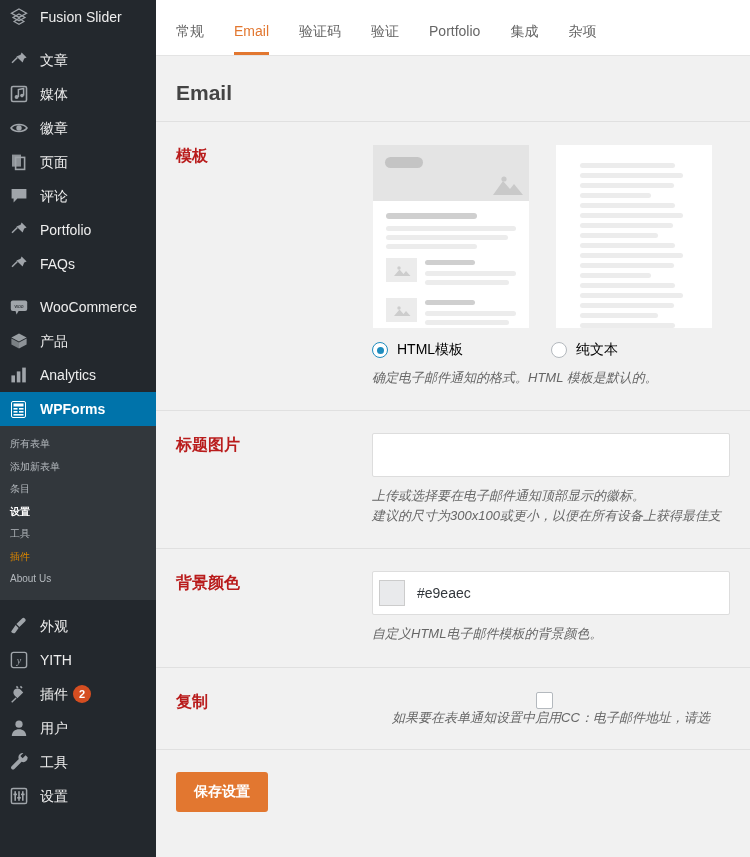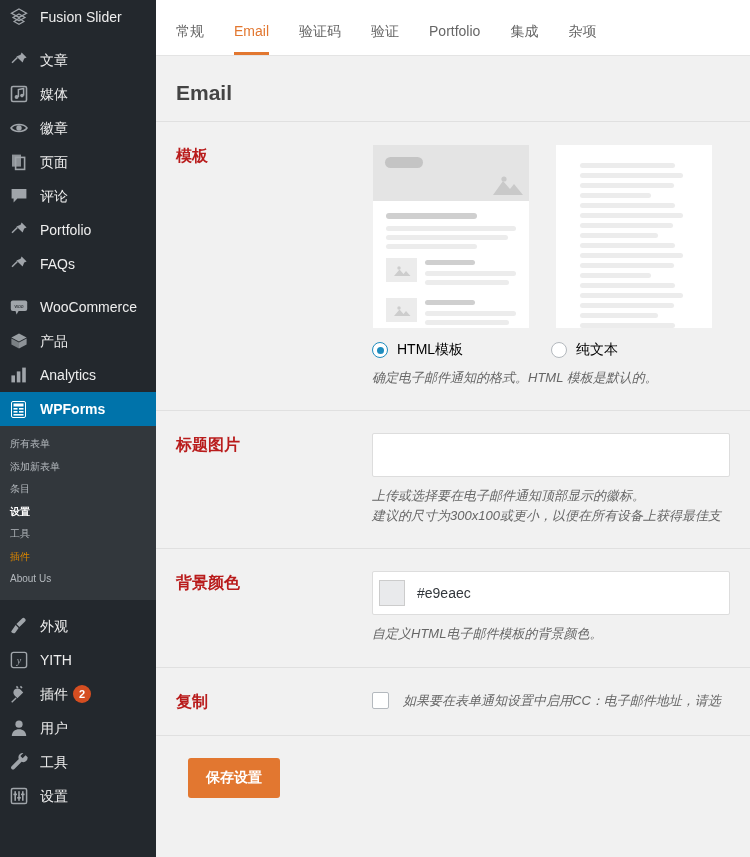--- a/index.html
+++ b/index.html
@@ -195,33 +195,33 @@
   }
   .color-swatch {
     width: 26px; height: 26px;
     border: 1px solid #ccc;
     background: #e9eaec;
     margin-right: 12px; min-width: 26px;
     cursor: pointer;
   }
   .color-value { font-size: 14px; color: #32373c; font-family: "Liberation Sans", sans-serif; }
 
-  .check-row { display: flex; align-items: center; padding-top: 2px; }
+  .check-row { display: flex; align-items: center; padding-top: 2px; flex-direction: column; }
   .checkbox {
     width: 17px; height: 17px; min-width: 17px;
     background: #fff; border: 1px solid #b4b9be;
     border-radius: 2px; margin-right: 14px;
     cursor: pointer;
   }
   .check-label {
     font-size: 13px; font-style: italic; color: #666;
     white-space: nowrap;
   }
 
-  .submit-area { padding: 22px 20px 30px 32px; }
+  .submit-area { padding: 22px 20px 30px 20px; }
   .btn-primary {
     background: #e27730;
     color: #fff;
     border: none;
     border-radius: 3px;
     font-size: 14px; font-weight: bold;
     padding: 11px 18px;
     cursor: pointer;
     font-family: "Liberation Sans", sans-serif;
   }

